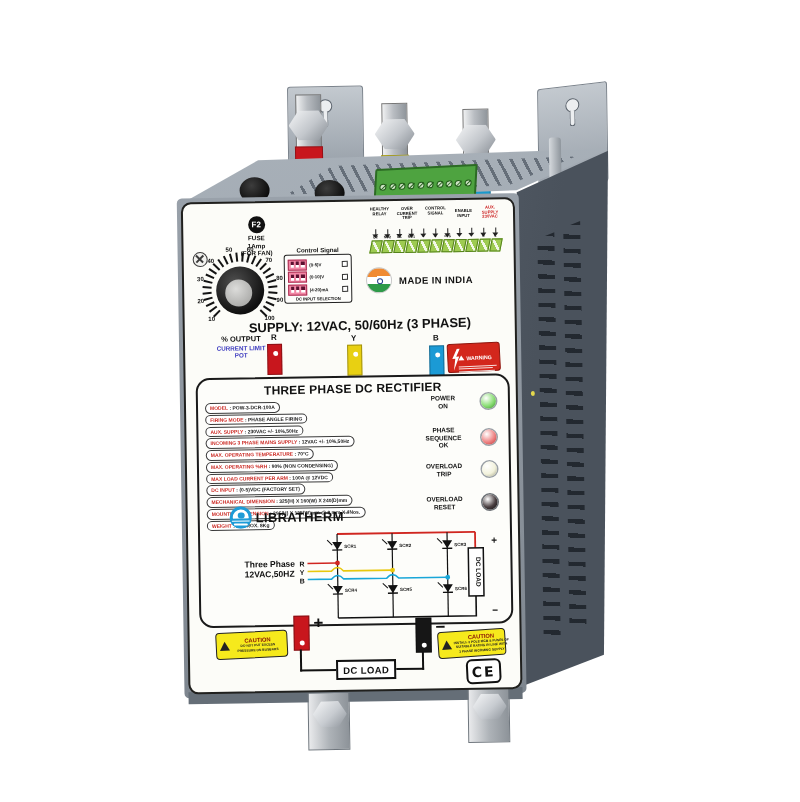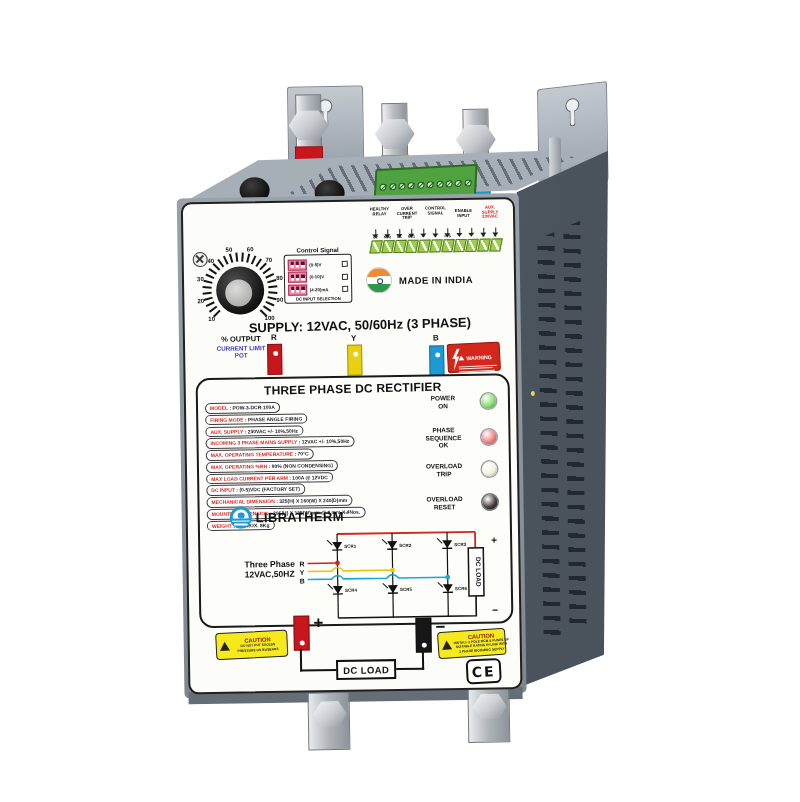--- a/index.html
+++ b/index.html
@@ -227,20 +227,26 @@
     <div class="bottom-rim"></div>
     <div class="bot-bar b1">
       <div class="bot-bolt"></div>
     </div>
     <div class="bot-bar b2">
       <div class="bot-bolt"></div>
     </div>
 
     <div class="panel">
 
+      <div class="fuse f2">
+        <span class="fuse-id">F2</span>
+        <span class="fuse-line">FUSE</span>
+        <span class="fuse-line">1Amp</span>
+        <span class="fuse-line">(FOR FAN)</span>
+      </div>
 
       <div class="term-diagram">
         <span class="tg g1">HEALTHY RELAY</span>
         <span class="tg g2">OVER CURRENT TRIP</span>
         <span class="tg g3">CONTROL SIGNAL</span>
         <span class="tg g4">ENABLE INPUT</span>
         <span class="tg g5">AUX. SUPPLY 230VAC</span>
         <div class="pin-row">
             <div class="pin-col">
               <div class="pin-arrow"></div>

